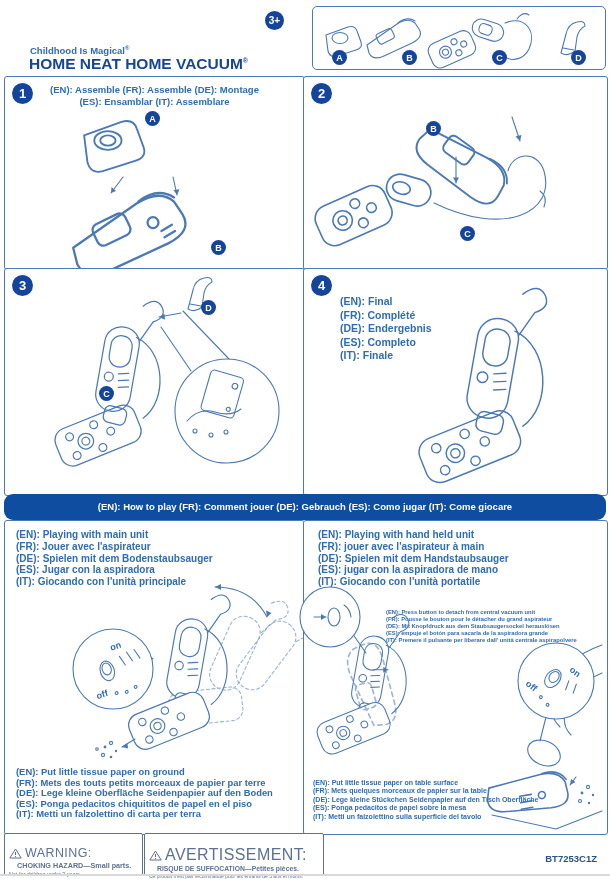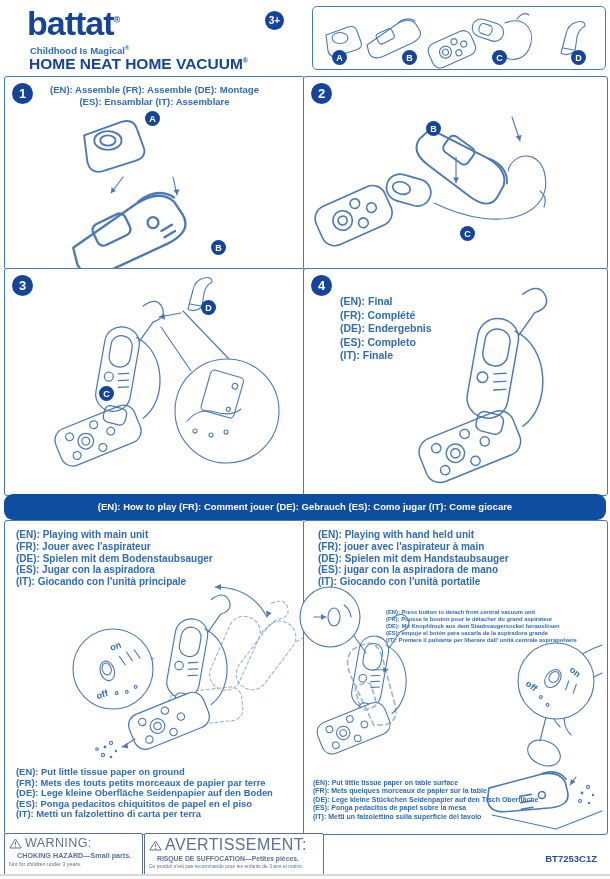--- a/index.html
+++ b/index.html
@@ -52,35 +52,34 @@
   #step4 .list{left:36px;top:26px;font-size:10.5px;line-height:13.5px;}
   .play-head{left:11px;top:8px;font-size:10px;line-height:11.8px;}
   #play-right .play-head{left:14px;}
   #detach-note{left:82px;top:88px;font-size:5.8px;line-height:6.9px;font-weight:bold;color:var(--blue);}
   #play-left .foot{left:11px;top:246px;font-size:9.4px;line-height:10.6px;}
   #play-right .foot{left:9px;top:258px;font-size:7px;line-height:8.4px;}
   
   #warn1{left:4px;top:833px;width:137px;height:41px;border-color:var(--warn);border-radius:2px;}
   #warn2{left:144px;top:833px;width:178px;height:41px;border-color:var(--warn);border-radius:2px;}
   .warn-title{display:flex;align-items:center;gap:3px;color:var(--warn);
-              font-size:12.5px;letter-spacing:.4px;margin:2px 4px 0;}
+              font-size:12.5px;letter-spacing:.4px;margin:12px 4px 0;}
   #warn2 .warn-title{font-size:16px;}
   .warn-l1{color:var(--warn);font-size:7.2px;margin:1px 12px 0;font-weight:bold;white-space:nowrap;}
   #warn2 .warn-l1{font-size:6.8px;}
   .warn-l2{color:var(--warn);font-size:5.4px;margin:1px 4px 0;white-space:nowrap;}
   #warn2 .warn-l2{font-size:5px;}
   #item-code{right:13px;top:853px;position:absolute;font-size:9.5px;font-weight:bold;color:#27518f;}
   #bottom-edge{left:0;top:874px;width:610px;height:2px;background:#d9d9d9;position:absolute;}
 </style>
 </head>
 <body>
 
 <div id="page">
 
-  <div class="abs" id="hdr-logo"><span>battat</span><sup>®</sup></div>
   <div class="abs" id="hdr-tagline"><span>Childhood Is Magical</span><sup>®</sup></div>
   <div class="abs" id="hdr-title"><span>HOME NEAT HOME VACUUM</span><sup>®</sup></div>
   <div class="badge" id="age-badge">3+</div>
 
   <div class="box" id="parts-box">
     <svg class="art" style="left:0;top:0" width="289" height="59" viewBox="0 0 289 59">
       <g transform="translate(10,16)">
         <path d="M3,12 L25,4 q7,-2 9,4 l4,11 q2,6 -5,8 l-19,6 q-7,2 -9,-5 z"></path>
         <ellipse cx="17" cy="15" rx="8" ry="5.5"></ellipse>
       </g>

